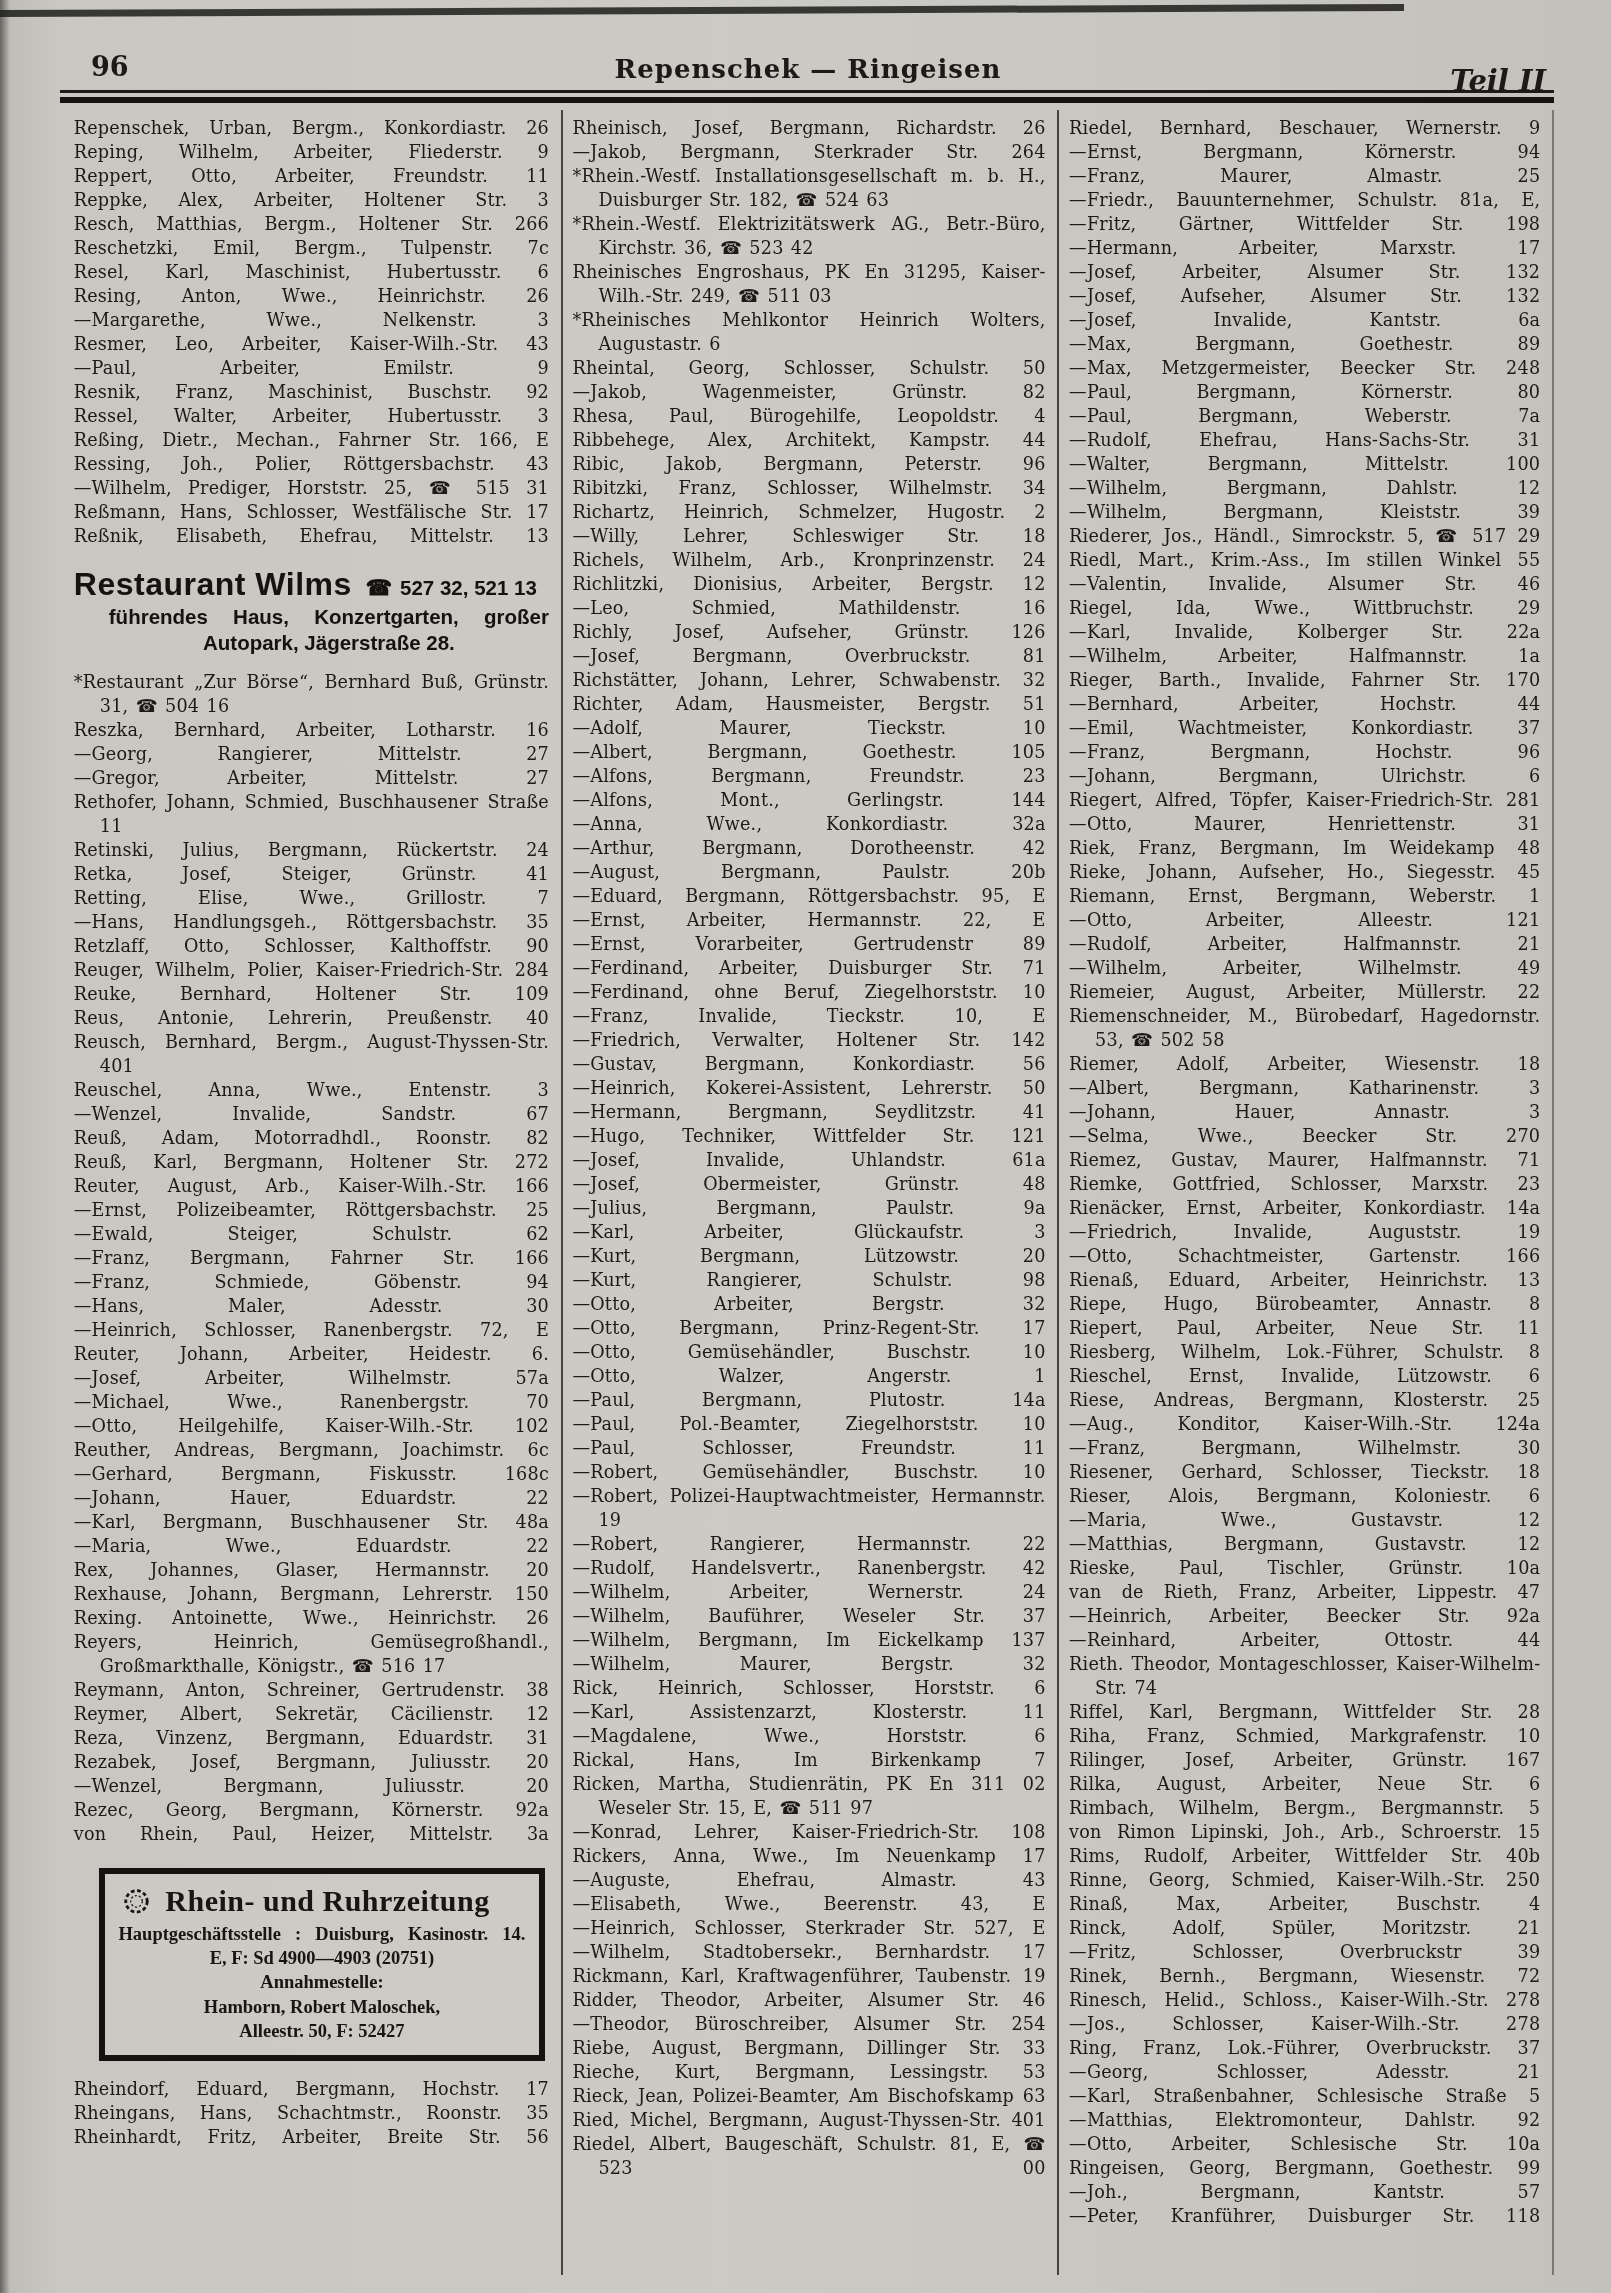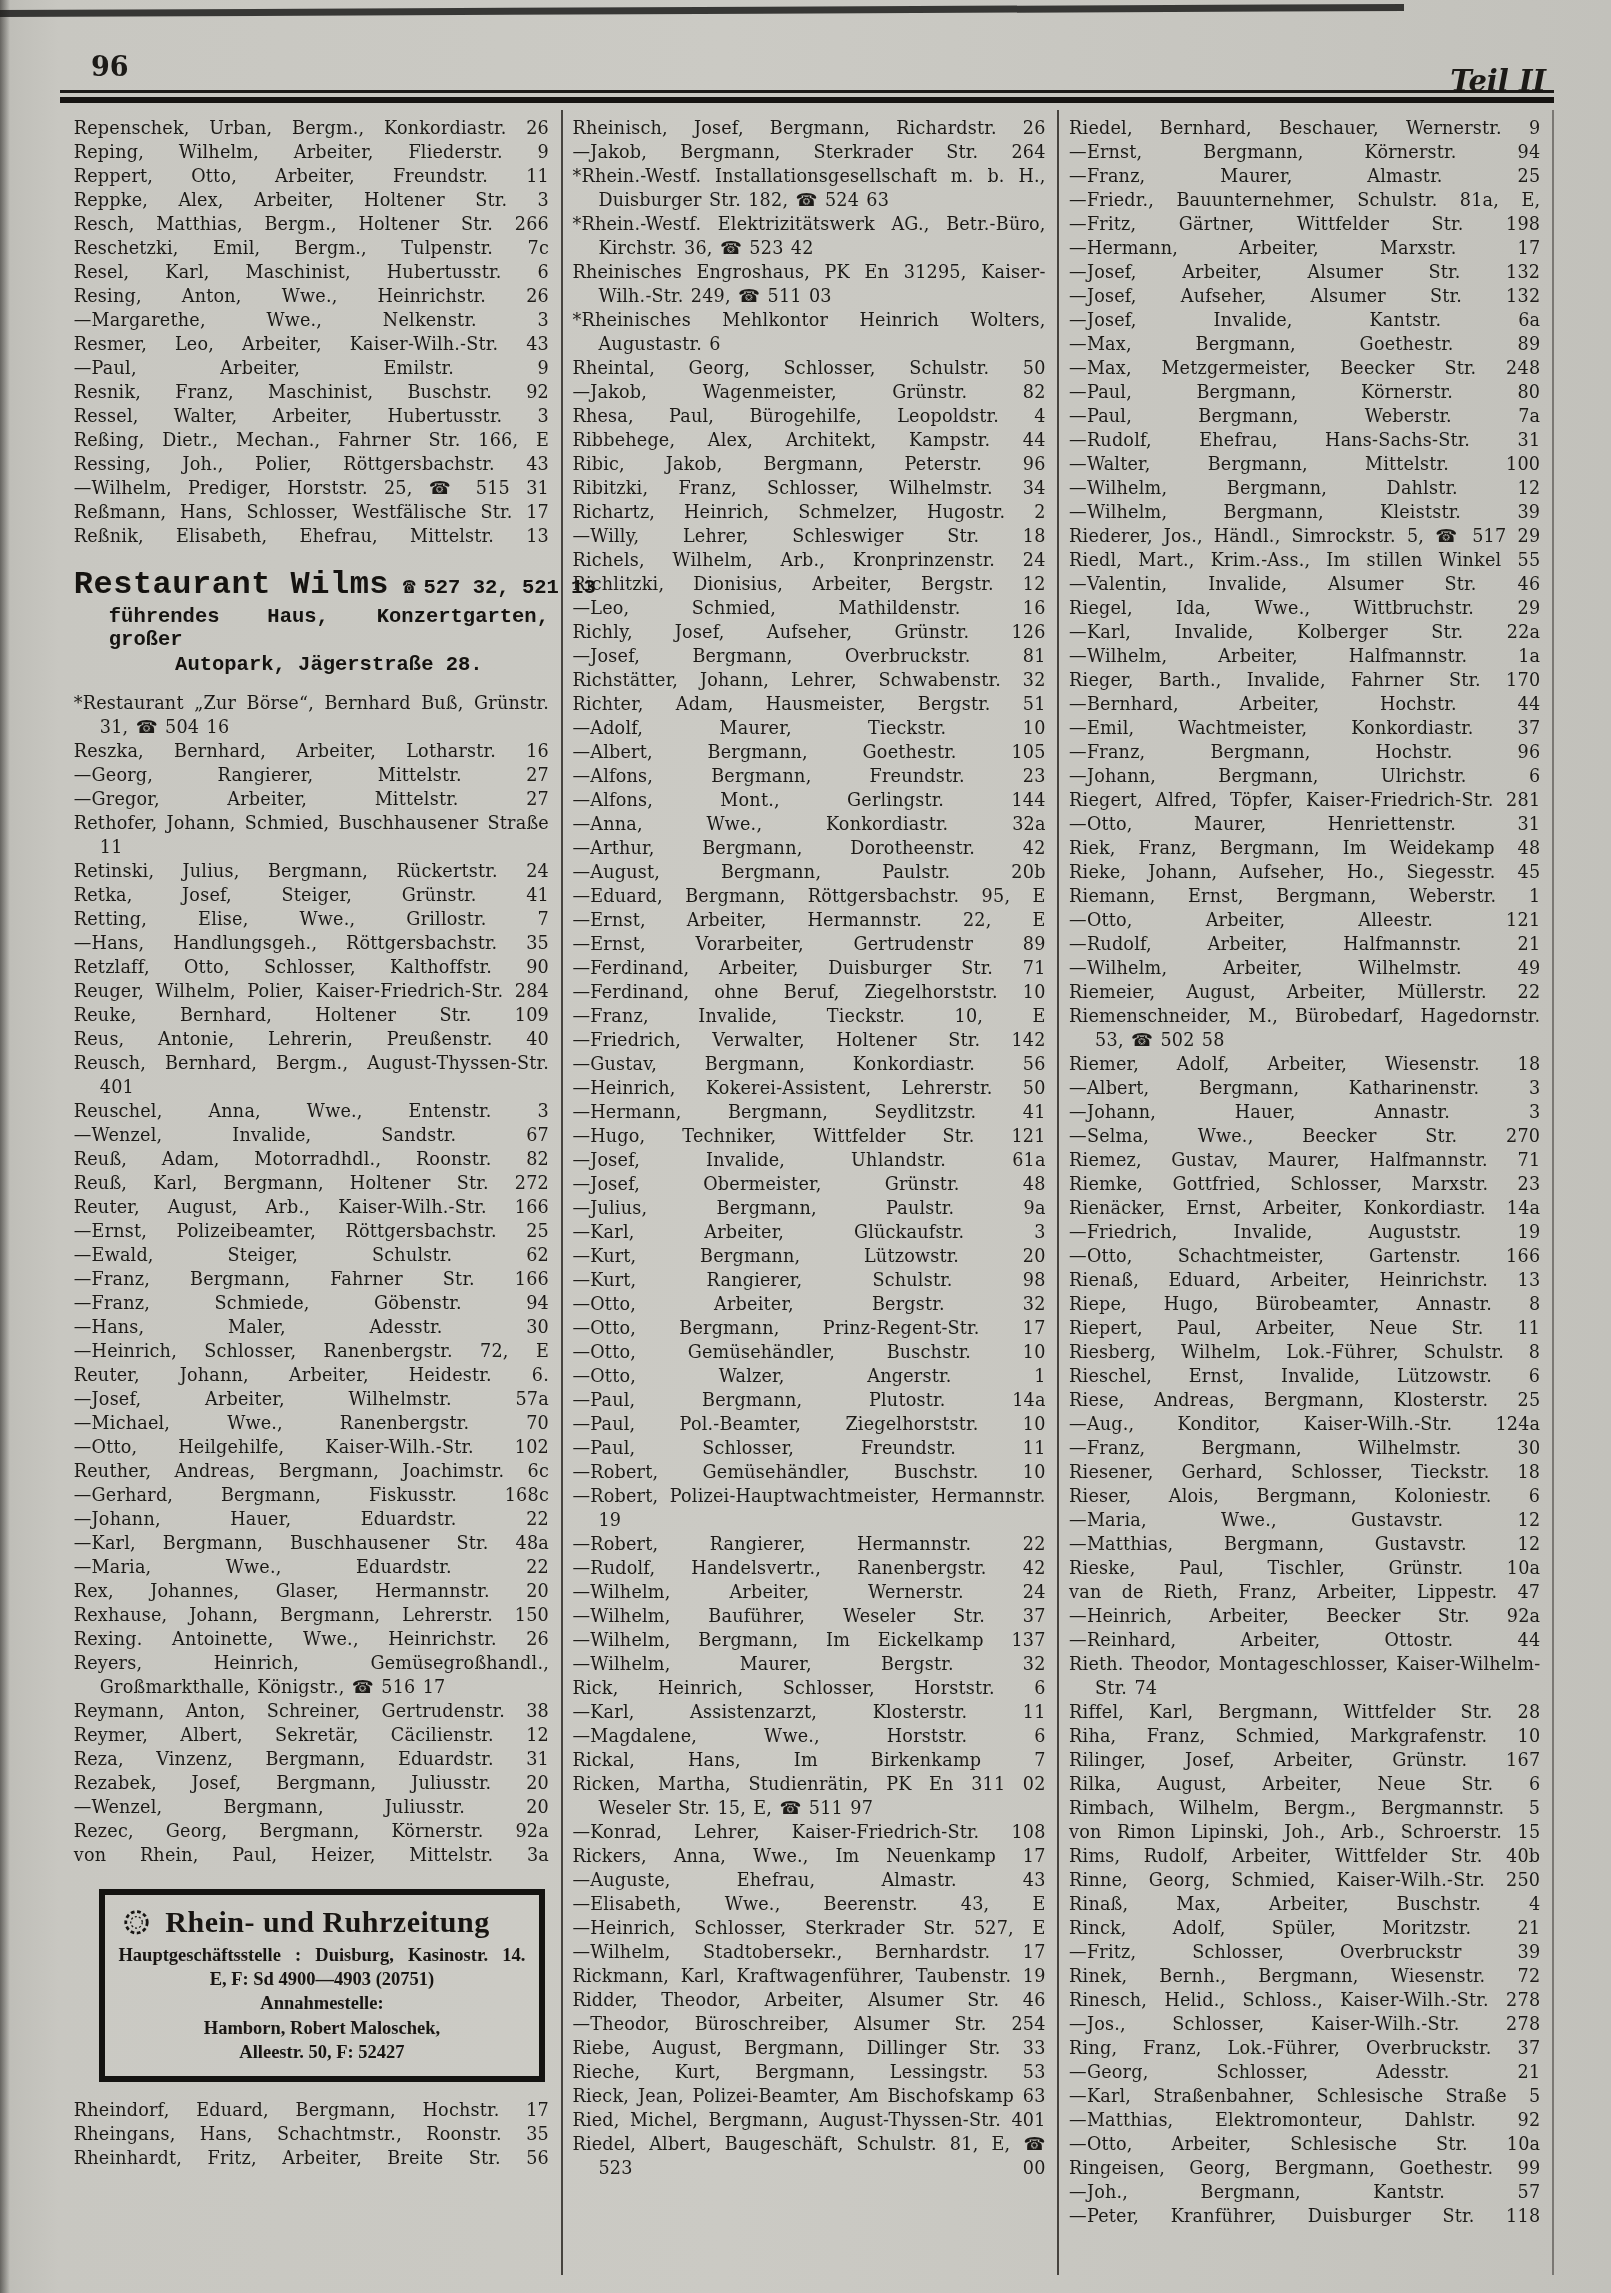--- a/index.html
+++ b/index.html
@@ -29,21 +29,21 @@
   .col-3{border-right:2px solid rgba(62,59,54,.55);}
   
   .entry{
     margin:0;font-size:17.6px;line-height:24px;
     padding-left:26px;text-indent:-26px;
     text-align:justify;text-align-last:justify;
     word-spacing:1.5px;letter-spacing:0.2px;
   }
   .entry.multiline{text-align-last:auto;}
   
-  .ad-wilms{margin:17.6px 0 15.6px 0;font-family:Liberation Mono, monospace;font-weight:bold;color:#151310;}
+  .ad-wilms{margin:17.6px 0 15.6px 0;font-family:Liberation Sans, sans-serif;font-weight:bold;color:#151310;}
   .wilms-line1{font-size:19.5px;display:flex;align-items:baseline;white-space:nowrap;}
   .wilms-name{font-size:32px;letter-spacing:0.5px;margin-right:13.7px;}
   .wilms-phone{font-size:20.5px;}
   .wilms-phone .ph{font-size:21.5px;margin-right:7.8px;}
   .wilms-l2{font-size:20.5px;margin:2px 0 0 35px;text-align:justify;text-align-last:justify;}
   .wilms-l3{font-size:20.5px;text-align:center;margin:2px 0 0 35px;}
   
   .ad-zeitung{
     border:6.8px solid #141311;margin:21.5px 3.9px 15.6px 25px;padding:9.8px 13.7px 11.7px 13.7px;
     font-family:Liberation Serif, serif;font-weight:bold;color:#181512;
@@ -59,20 +59,21 @@
 </style>
 </head>
 <body>
 
 <div class="page">
   <div class="scan-top"></div>
   <div class="scan-left"></div>
 
   <div class="header">
     <span class="page-num">96</span>
+    <span class="page-title">Repenschek — Ringeisen</span>
     <span class="part-label">Teil II</span>
   </div>
   <div class="rule-thin"></div>
   <div class="rule-thick"></div>
 
   <div class="content">
 
     <div class="col col-1">
       <div>
           <p class="entry">Repenschek, Urban, Bergm., Konkordiastr. 26</p>

